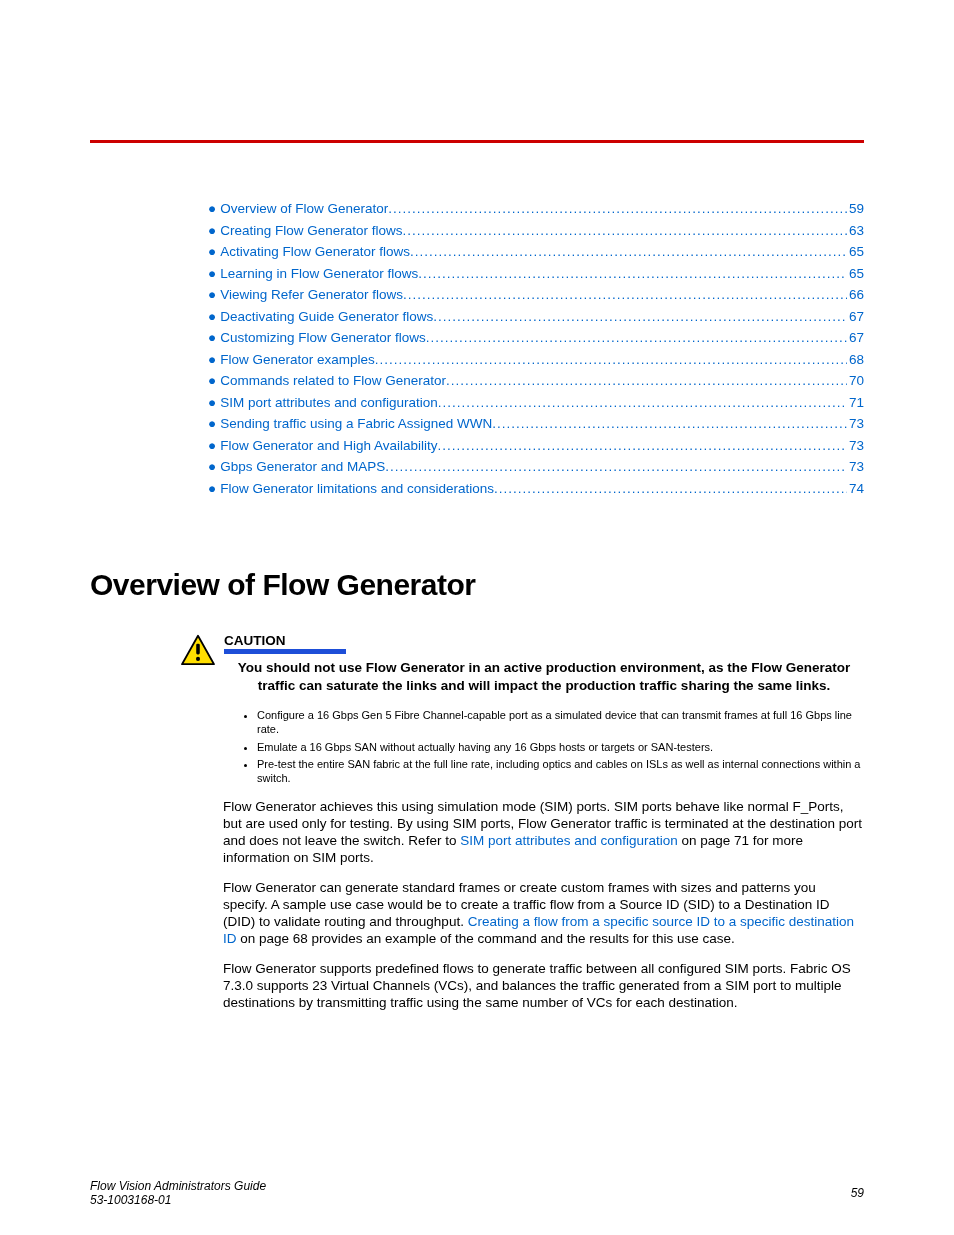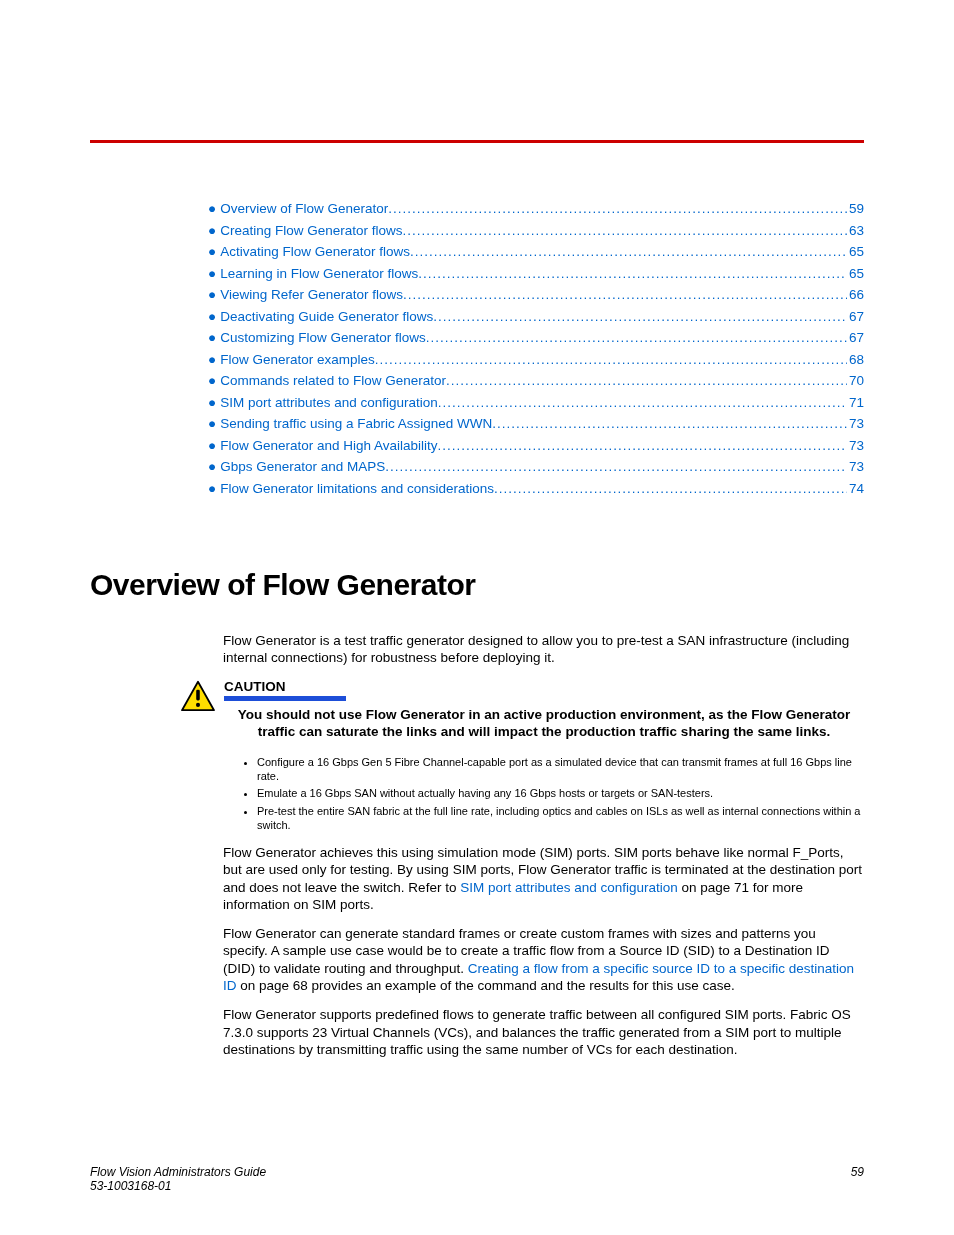--- a/index.html
+++ b/index.html
@@ -106,28 +106,28 @@
   ul.bullets {
     margin: 4px 0 12px 0;
     padding-left: 34px;
     font-size: 11px;
     line-height: 1.3;
   }
   ul.bullets li { margin-bottom: 3px; }
   .link { color: #0066cc; }
   .footer {
     position: absolute;
-    bottom: 42px;
+    bottom: 28px;
     left: 90px;
     right: 90px;
     font-size: 12px;
     font-style: italic;
     display: flex;
     justify-content: space-between;
-    align-items: flex-start;
+    align-items: center;
     gap: 32px;
   }
   .footer .right { font-style: italic; }
 </style>
 </head>
 <body>
 
 <div class="page">
 
   <div class="red-rule"></div>
@@ -214,23 +214,20 @@
       <div class="toc-row">
         <span class="toc-bullet">●</span>
         <span class="toc-title">Flow Generator limitations and considerations</span>
         <span class="toc-dots"></span>
         <span class="toc-page"> 74</span>
       </div>
     </div>
 
   <h2 class="section">Overview of Flow Generator</h2>
 
-  <div class="body-col">
-    <p>Flow Generator is a test traffic generator designed to allow you to pre-test a SAN infrastructure (including internal connections) for robustness before deploying it.</p>
-  </div>
 
   <div class="caution-block">
     <div class="caution-icon">
       <svg viewBox="0 0 40 36" width="36" height="32">
         <polygon points="20,2 38,34 2,34" fill="#ffde00" stroke="#000" stroke-width="2" stroke-linejoin="round"></polygon>
         <rect x="18" y="11" width="4" height="12" rx="1.5" fill="#000"></rect>
         <circle cx="20" cy="28" r="2.3" fill="#000"></circle>
       </svg>
     </div>
     <div class="caution-text">

